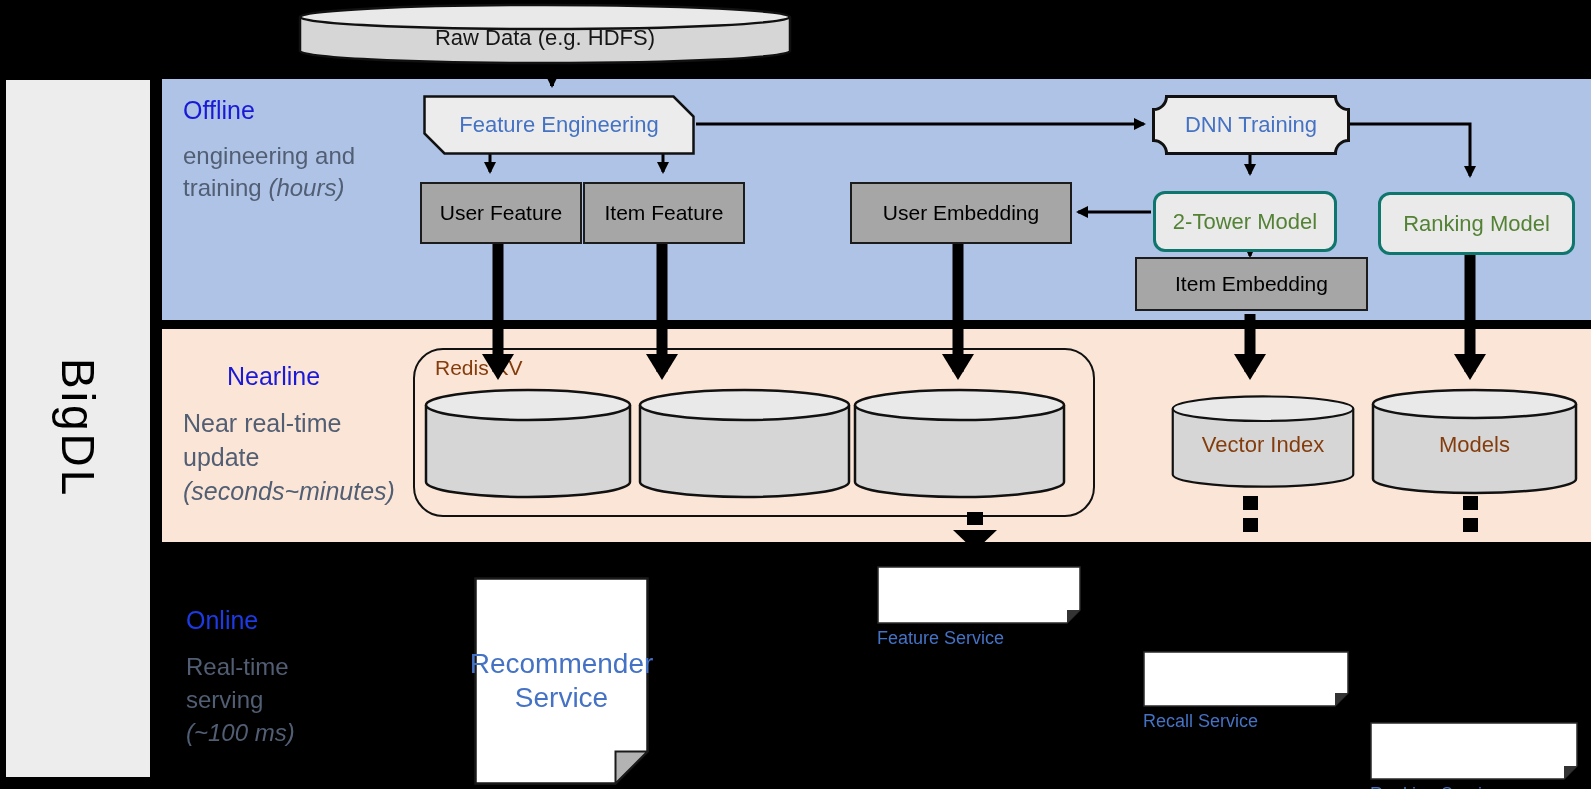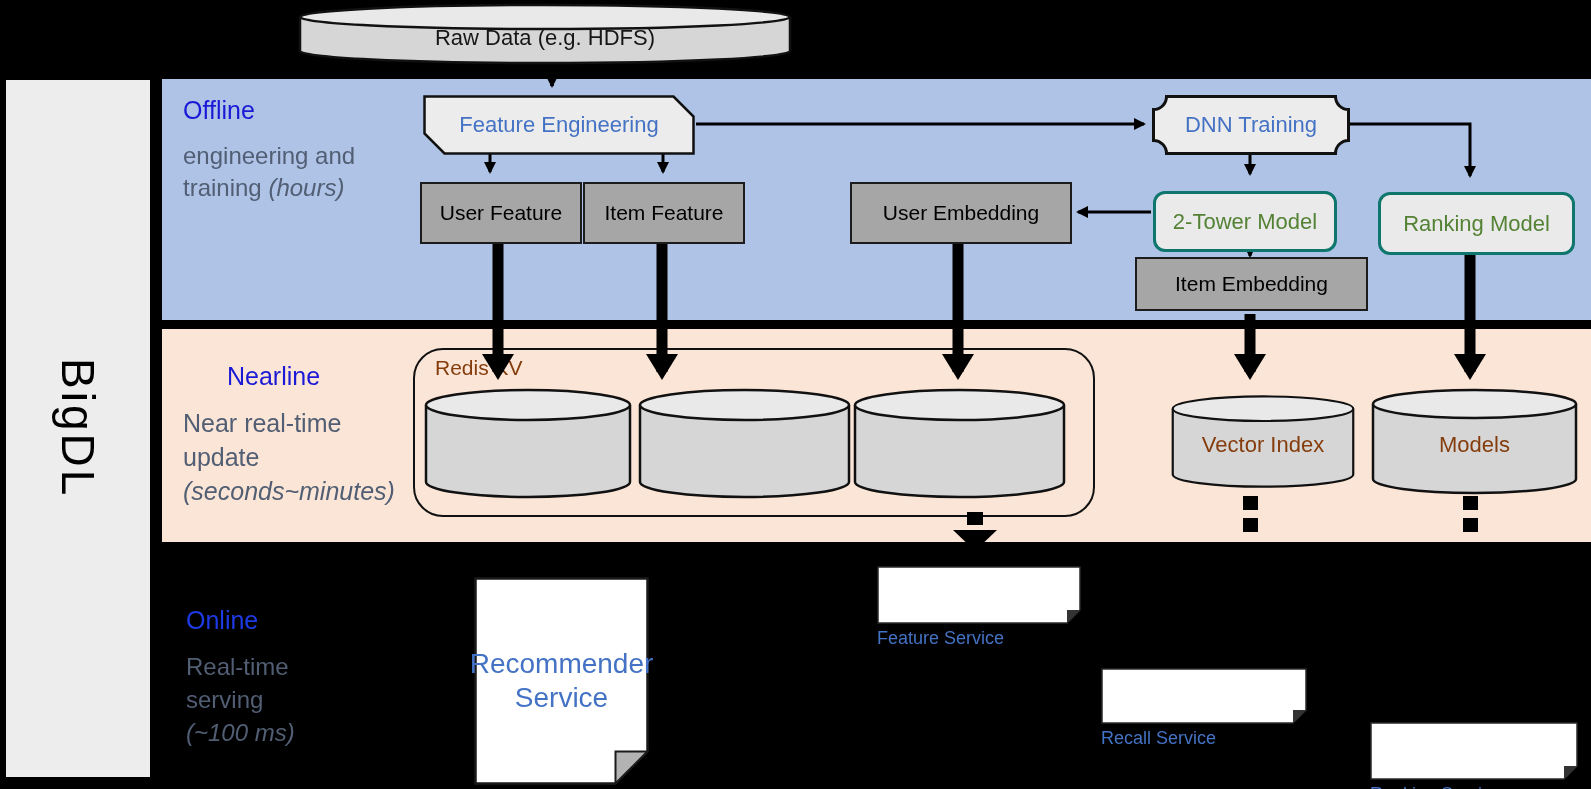--- a/index.html
+++ b/index.html
@@ -220,21 +220,21 @@
     </div>
   </div>
 
   <div class="svc" style="left:877px;top:566px;width:204px;height:58px;">
     <svg width="204" height="58" viewBox="0 0 204 58">
       <path d="M1,1 H203 V44 L190,57 H1 Z" fill="#fff" stroke="#2a2a2a" stroke-width="1.5"></path>
       <path d="M203,44 L190,57 L190,44 Z" fill="#333"></path>
     </svg>
     <div class="lbl" style="padding-bottom:6px;">Feature Service</div>
   </div>
-  <div class="svc" style="left:1101px;top:651px;width:225px;height:56px;margin-top:17px;">
+  <div class="svc" style="left:1143px;top:651px;width:225px;height:56px;">
     <svg width="206" height="56" viewBox="0 0 206 56">
       <path d="M1,1 H205 V42 L192,55 H1 Z" fill="#fff" stroke="#2a2a2a" stroke-width="1.5"></path>
       <path d="M205,42 L192,55 L192,42 Z" fill="#333"></path>
     </svg>
     <div class="lbl" style="padding-bottom:6px;">Recall Service</div>
   </div>
   <div class="svc" style="left:1370px;top:722px;width:208px;height:58px;">
     <svg width="208" height="58" viewBox="0 0 208 58">
       <path d="M1,1 H207 V44 L194,57 H1 Z" fill="#fff" stroke="#2a2a2a" stroke-width="1.5"></path>
       <path d="M207,44 L194,57 L194,44 Z" fill="#333"></path>

